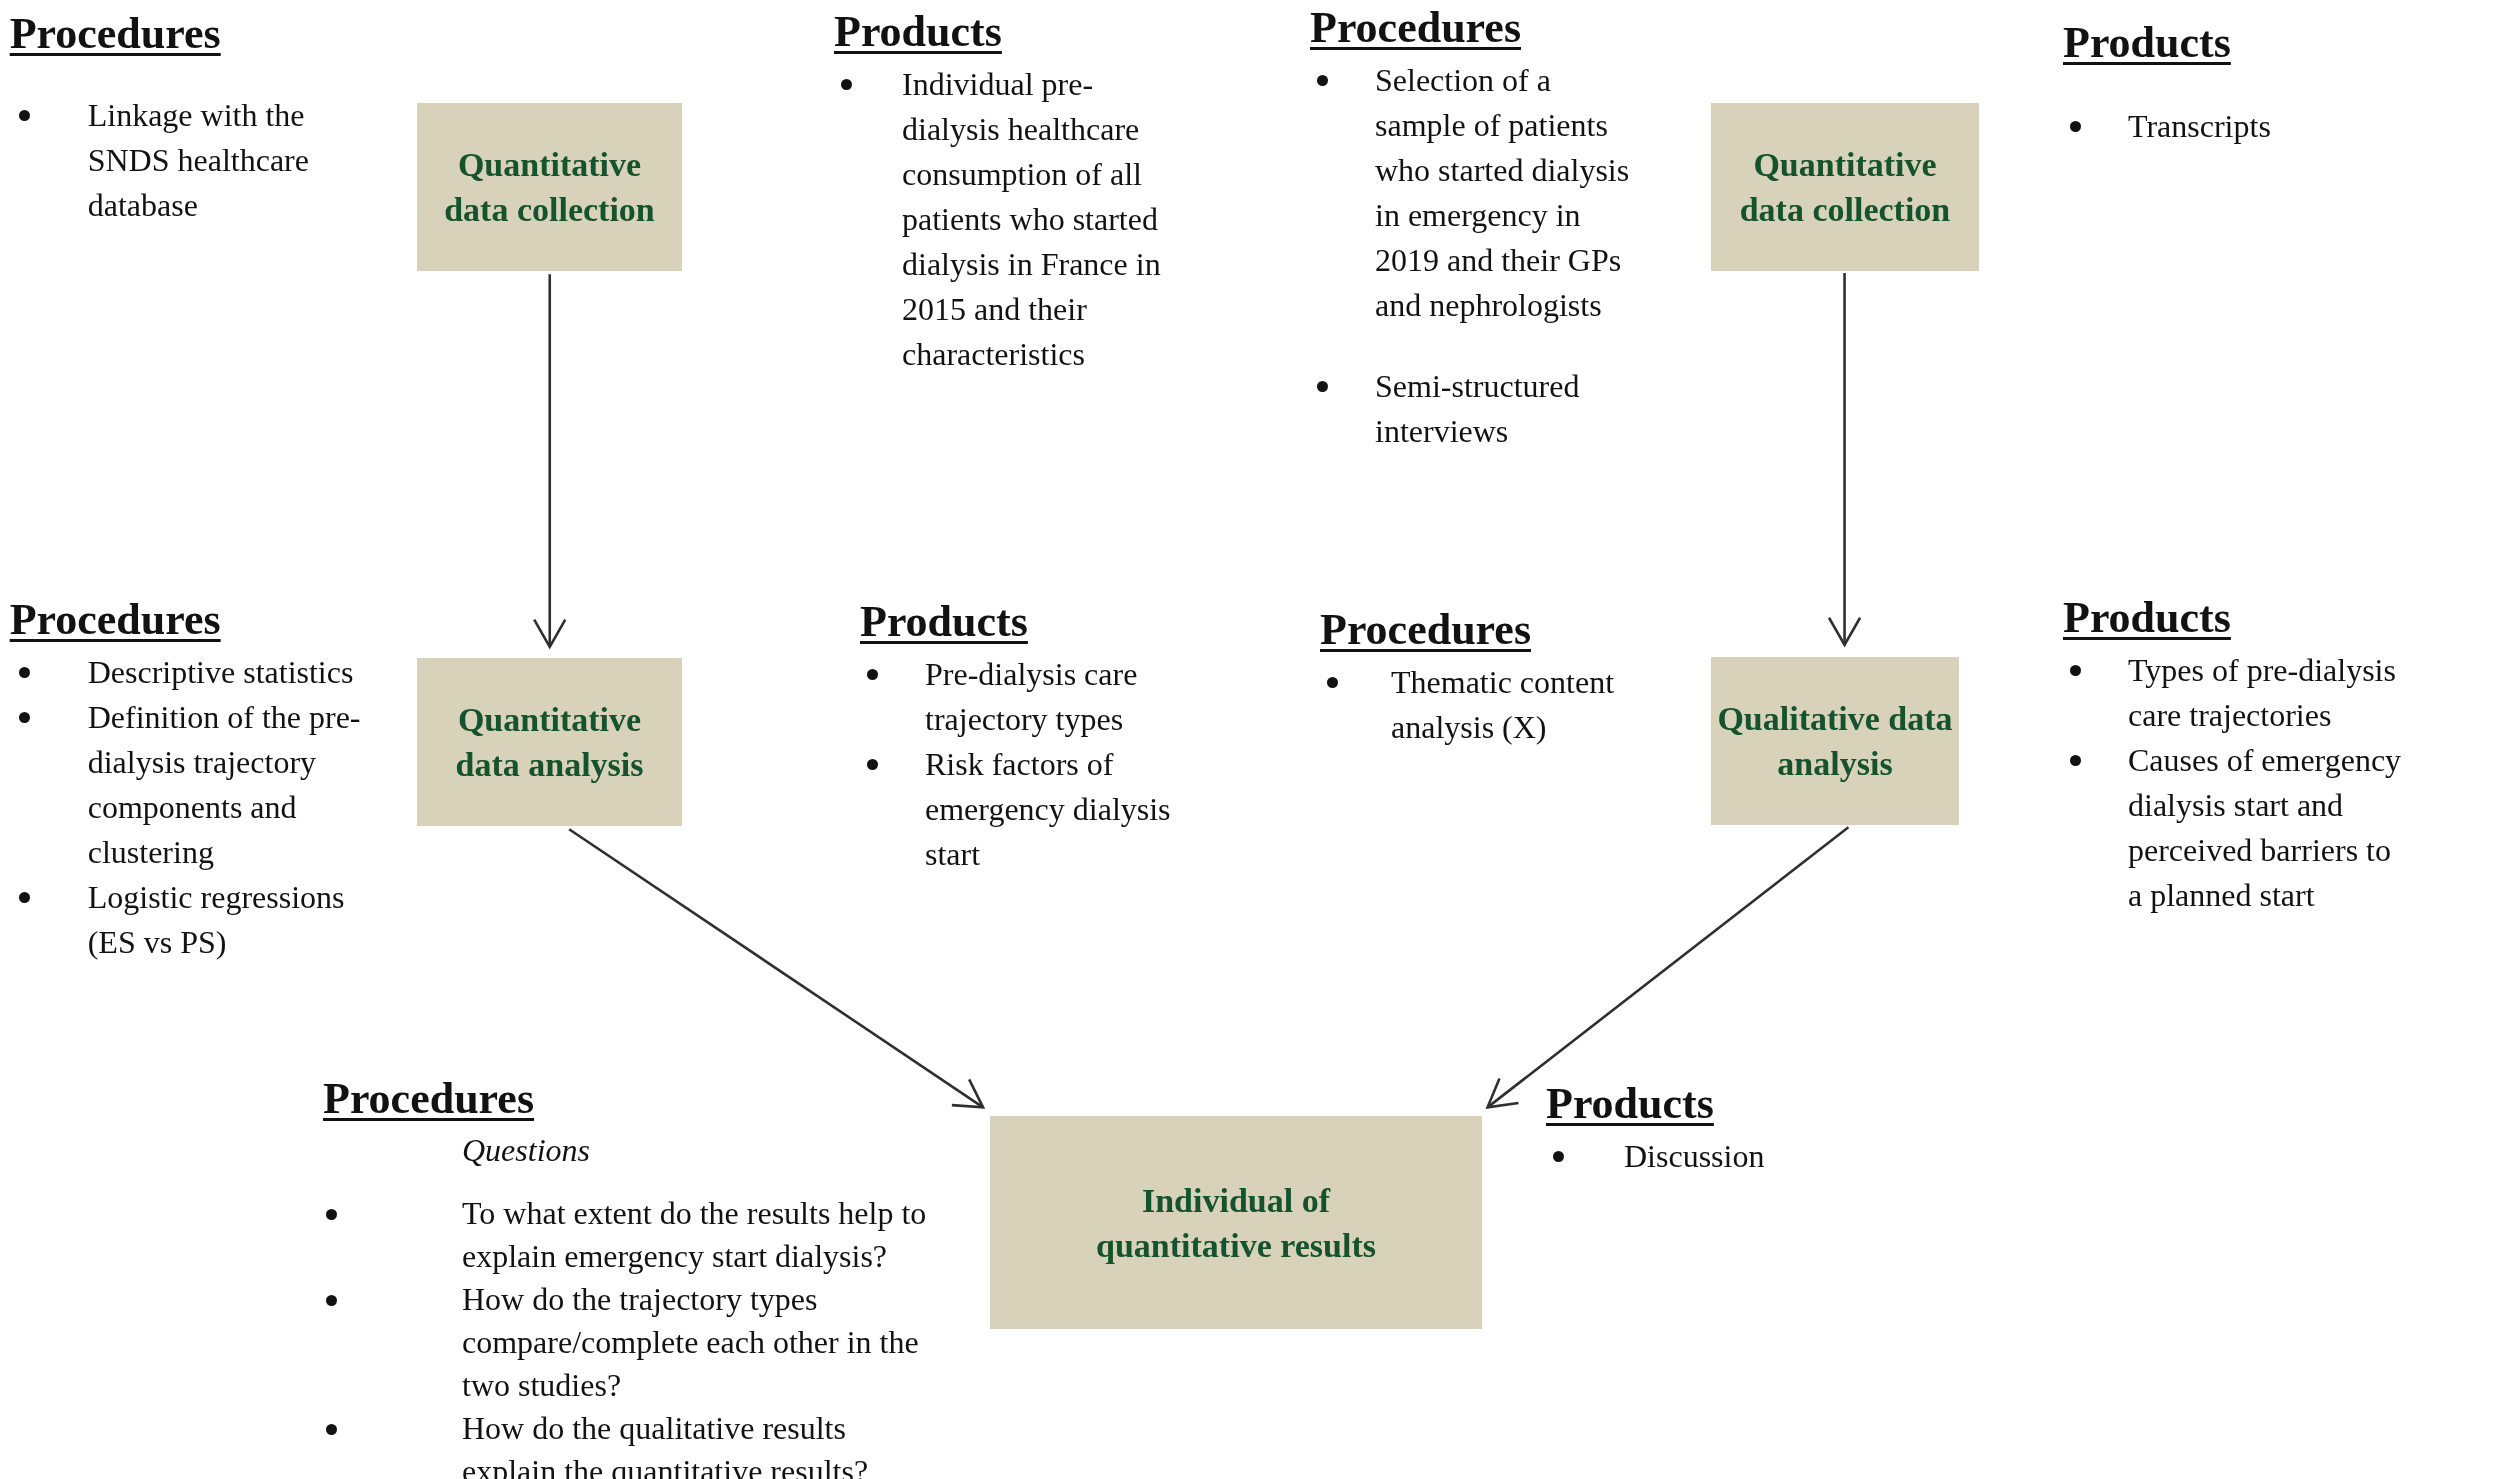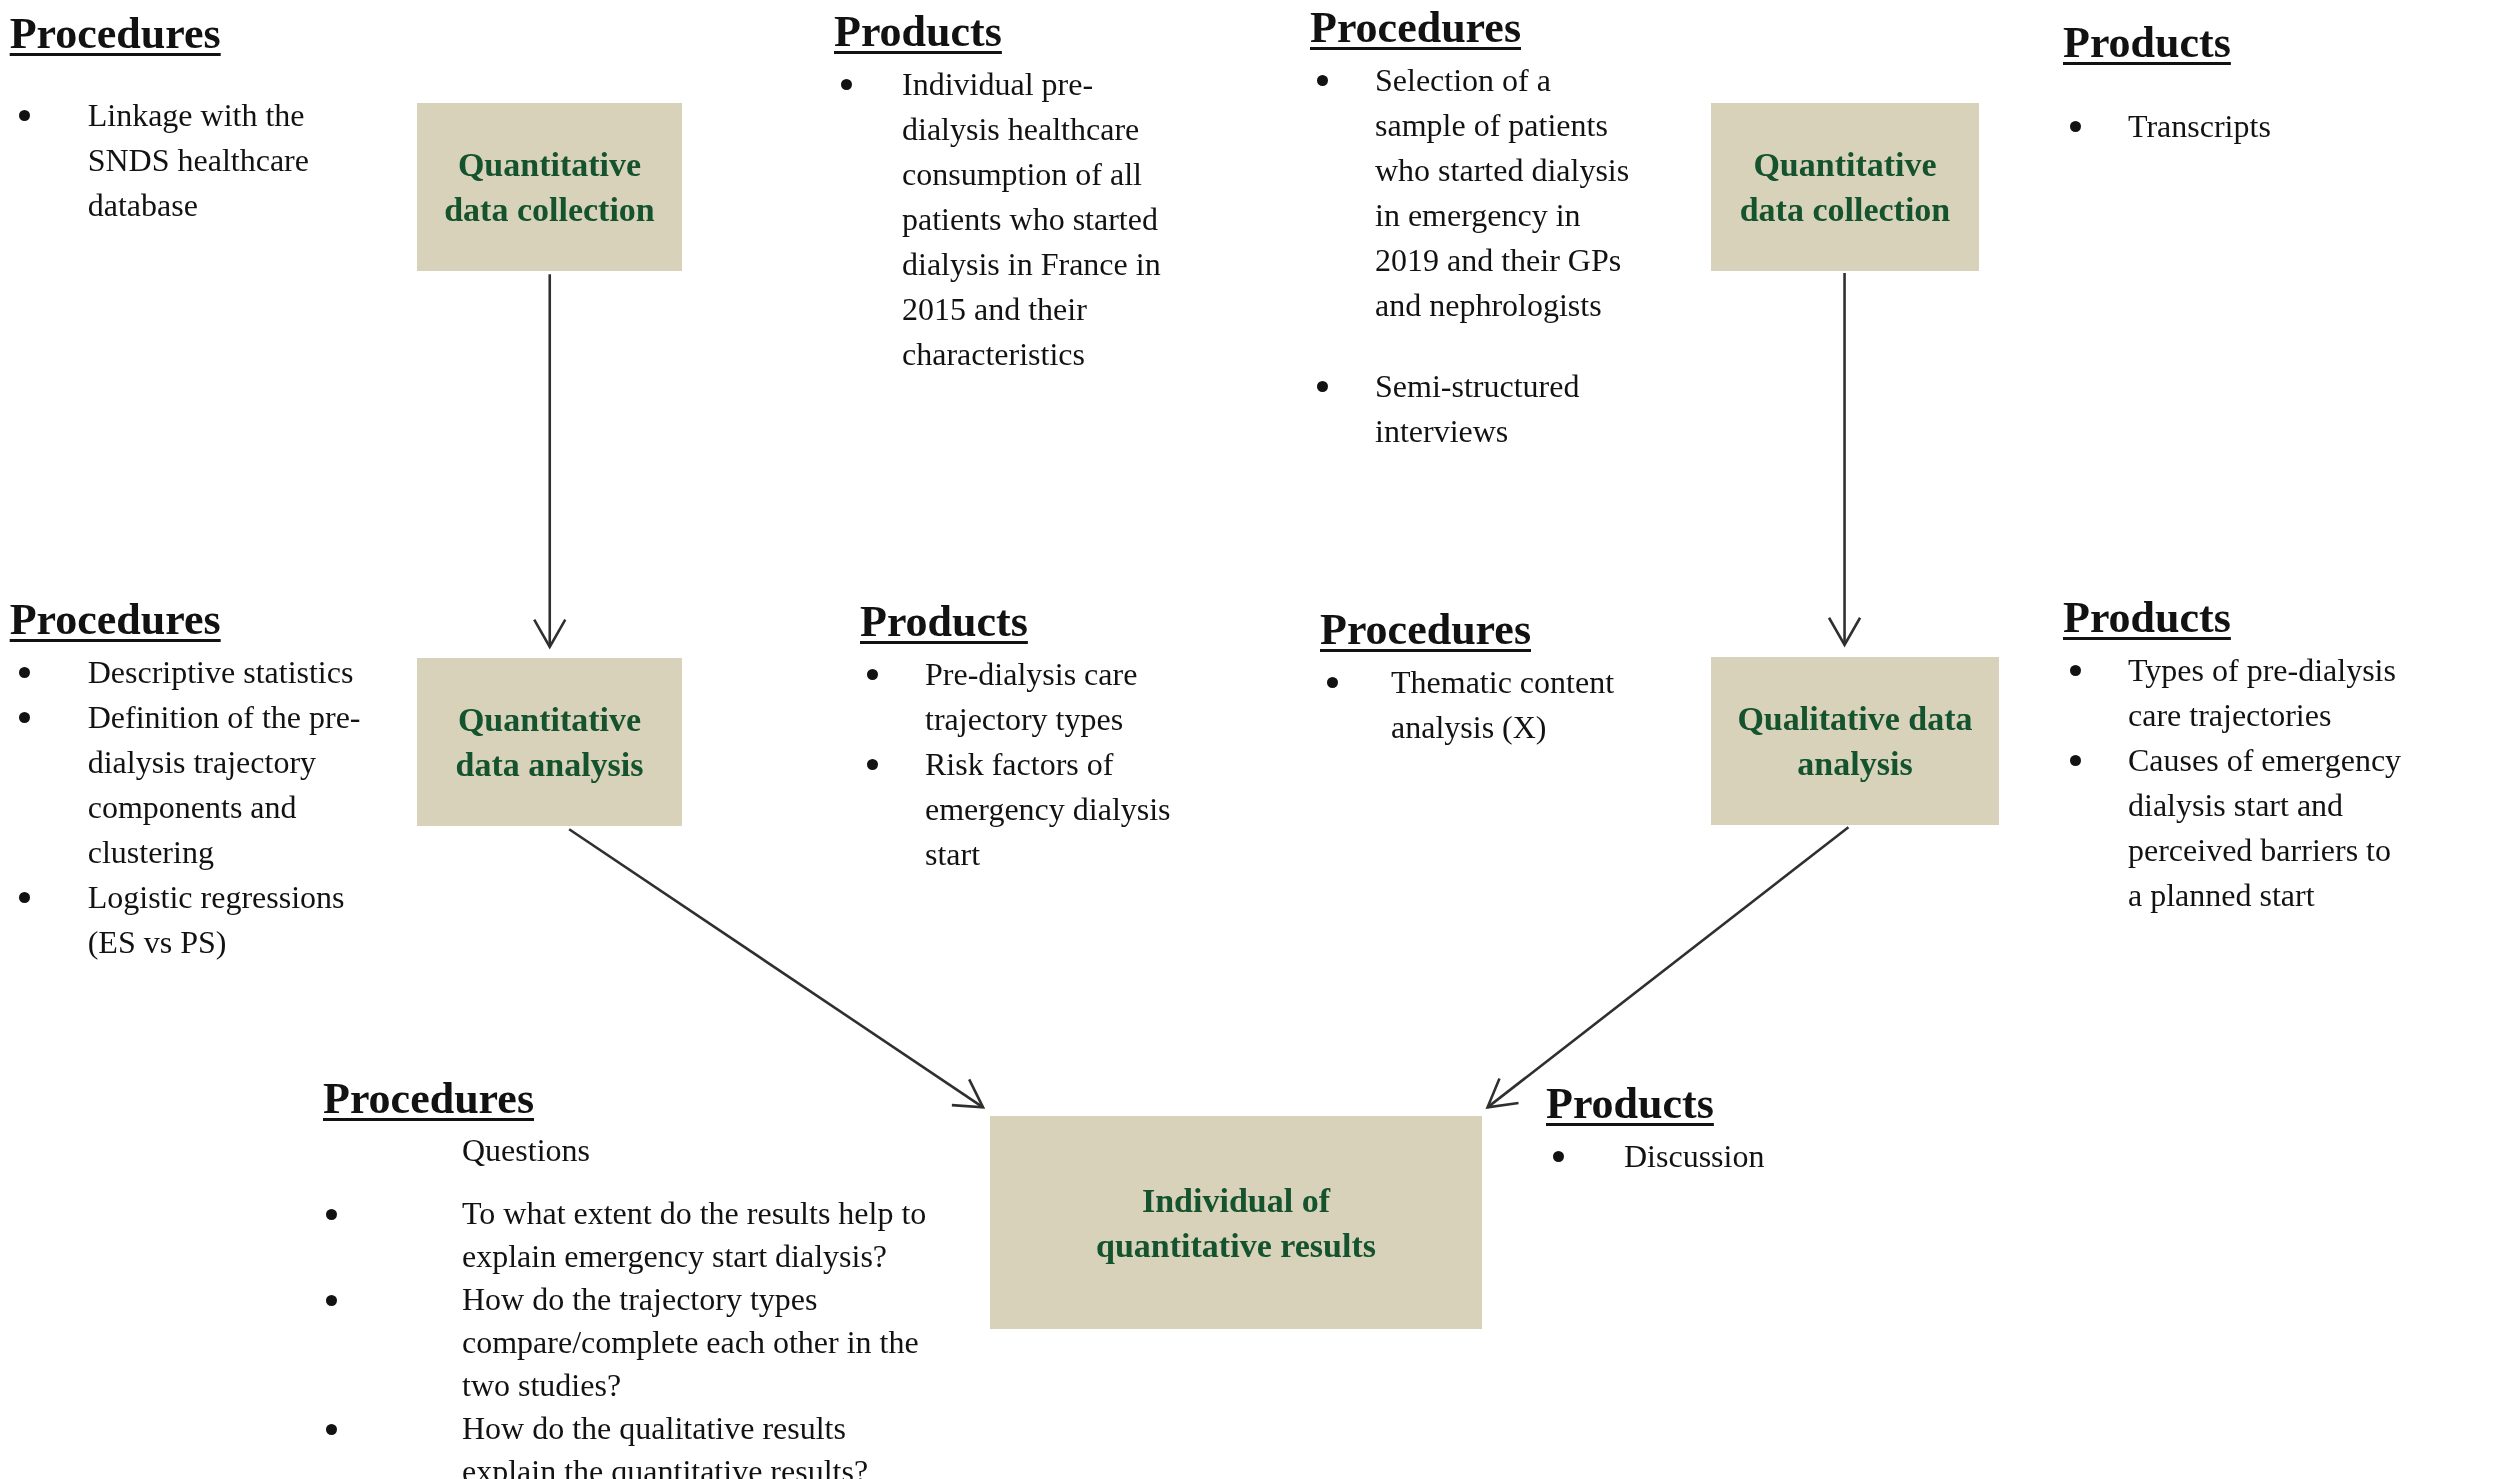--- a/index.html
+++ b/index.html
@@ -171,21 +171,21 @@
     <span class="hd">Procedures</span>
     <div class="items" style="--dotx:6.5px;--tx:71px;">
         <div class="li" style="padding-left: 71px;">
           <span class="dot" style="left: 6.5px;"></span>
           <div class="li-text">Thematic content
 analysis (X)</div>
         </div>
       </div>
   </div>
 
-  <div class="box" style="left:1711px;top:657px;width:288px;height:168px;">
+  <div class="box" style="left:1711px;top:657px;width:248px;height:168px;">
     <span>Qualitative data
 analysis</span>
   </div>
 
   <div class="group" style="left:2063px;top:598px;width:446px;">
     <span class="hd">Products</span>
     <div class="items" style="--dotx:6.5px;--tx:65px;">
         <div class="li" style="padding-left: 65px;">
           <span class="dot" style="left: 6.5px;"></span>
           <div class="li-text">Types of pre-dialysis
@@ -197,21 +197,21 @@
 dialysis start and
 perceived barriers to
 a planned start</div>
         </div>
       </div>
   </div>
 
   <div class="group tight" style="left:323px;top:1079px;width:666px;">
     <span class="hd">Procedures</span>
     <div class="items" style="--dotx:3.2px;--tx:139px;">
-        <div class="li nobullet" style="padding-left: 139px;">
+        <div class="li nobullet" style="padding-left: 139px; font-style: italic;">
           <div class="li-text">Questions</div>
         </div>
         <div class="li" style="padding-left: 139px; margin-top: 20px;">
           <span class="dot" style="left: 3.2px;"></span>
           <div class="li-text">To what extent do the results help to
 explain emergency start dialysis?</div>
         </div>
         <div class="li" style="padding-left: 139px;">
           <span class="dot" style="left: 3.2px;"></span>
           <div class="li-text">How do the trajectory types

